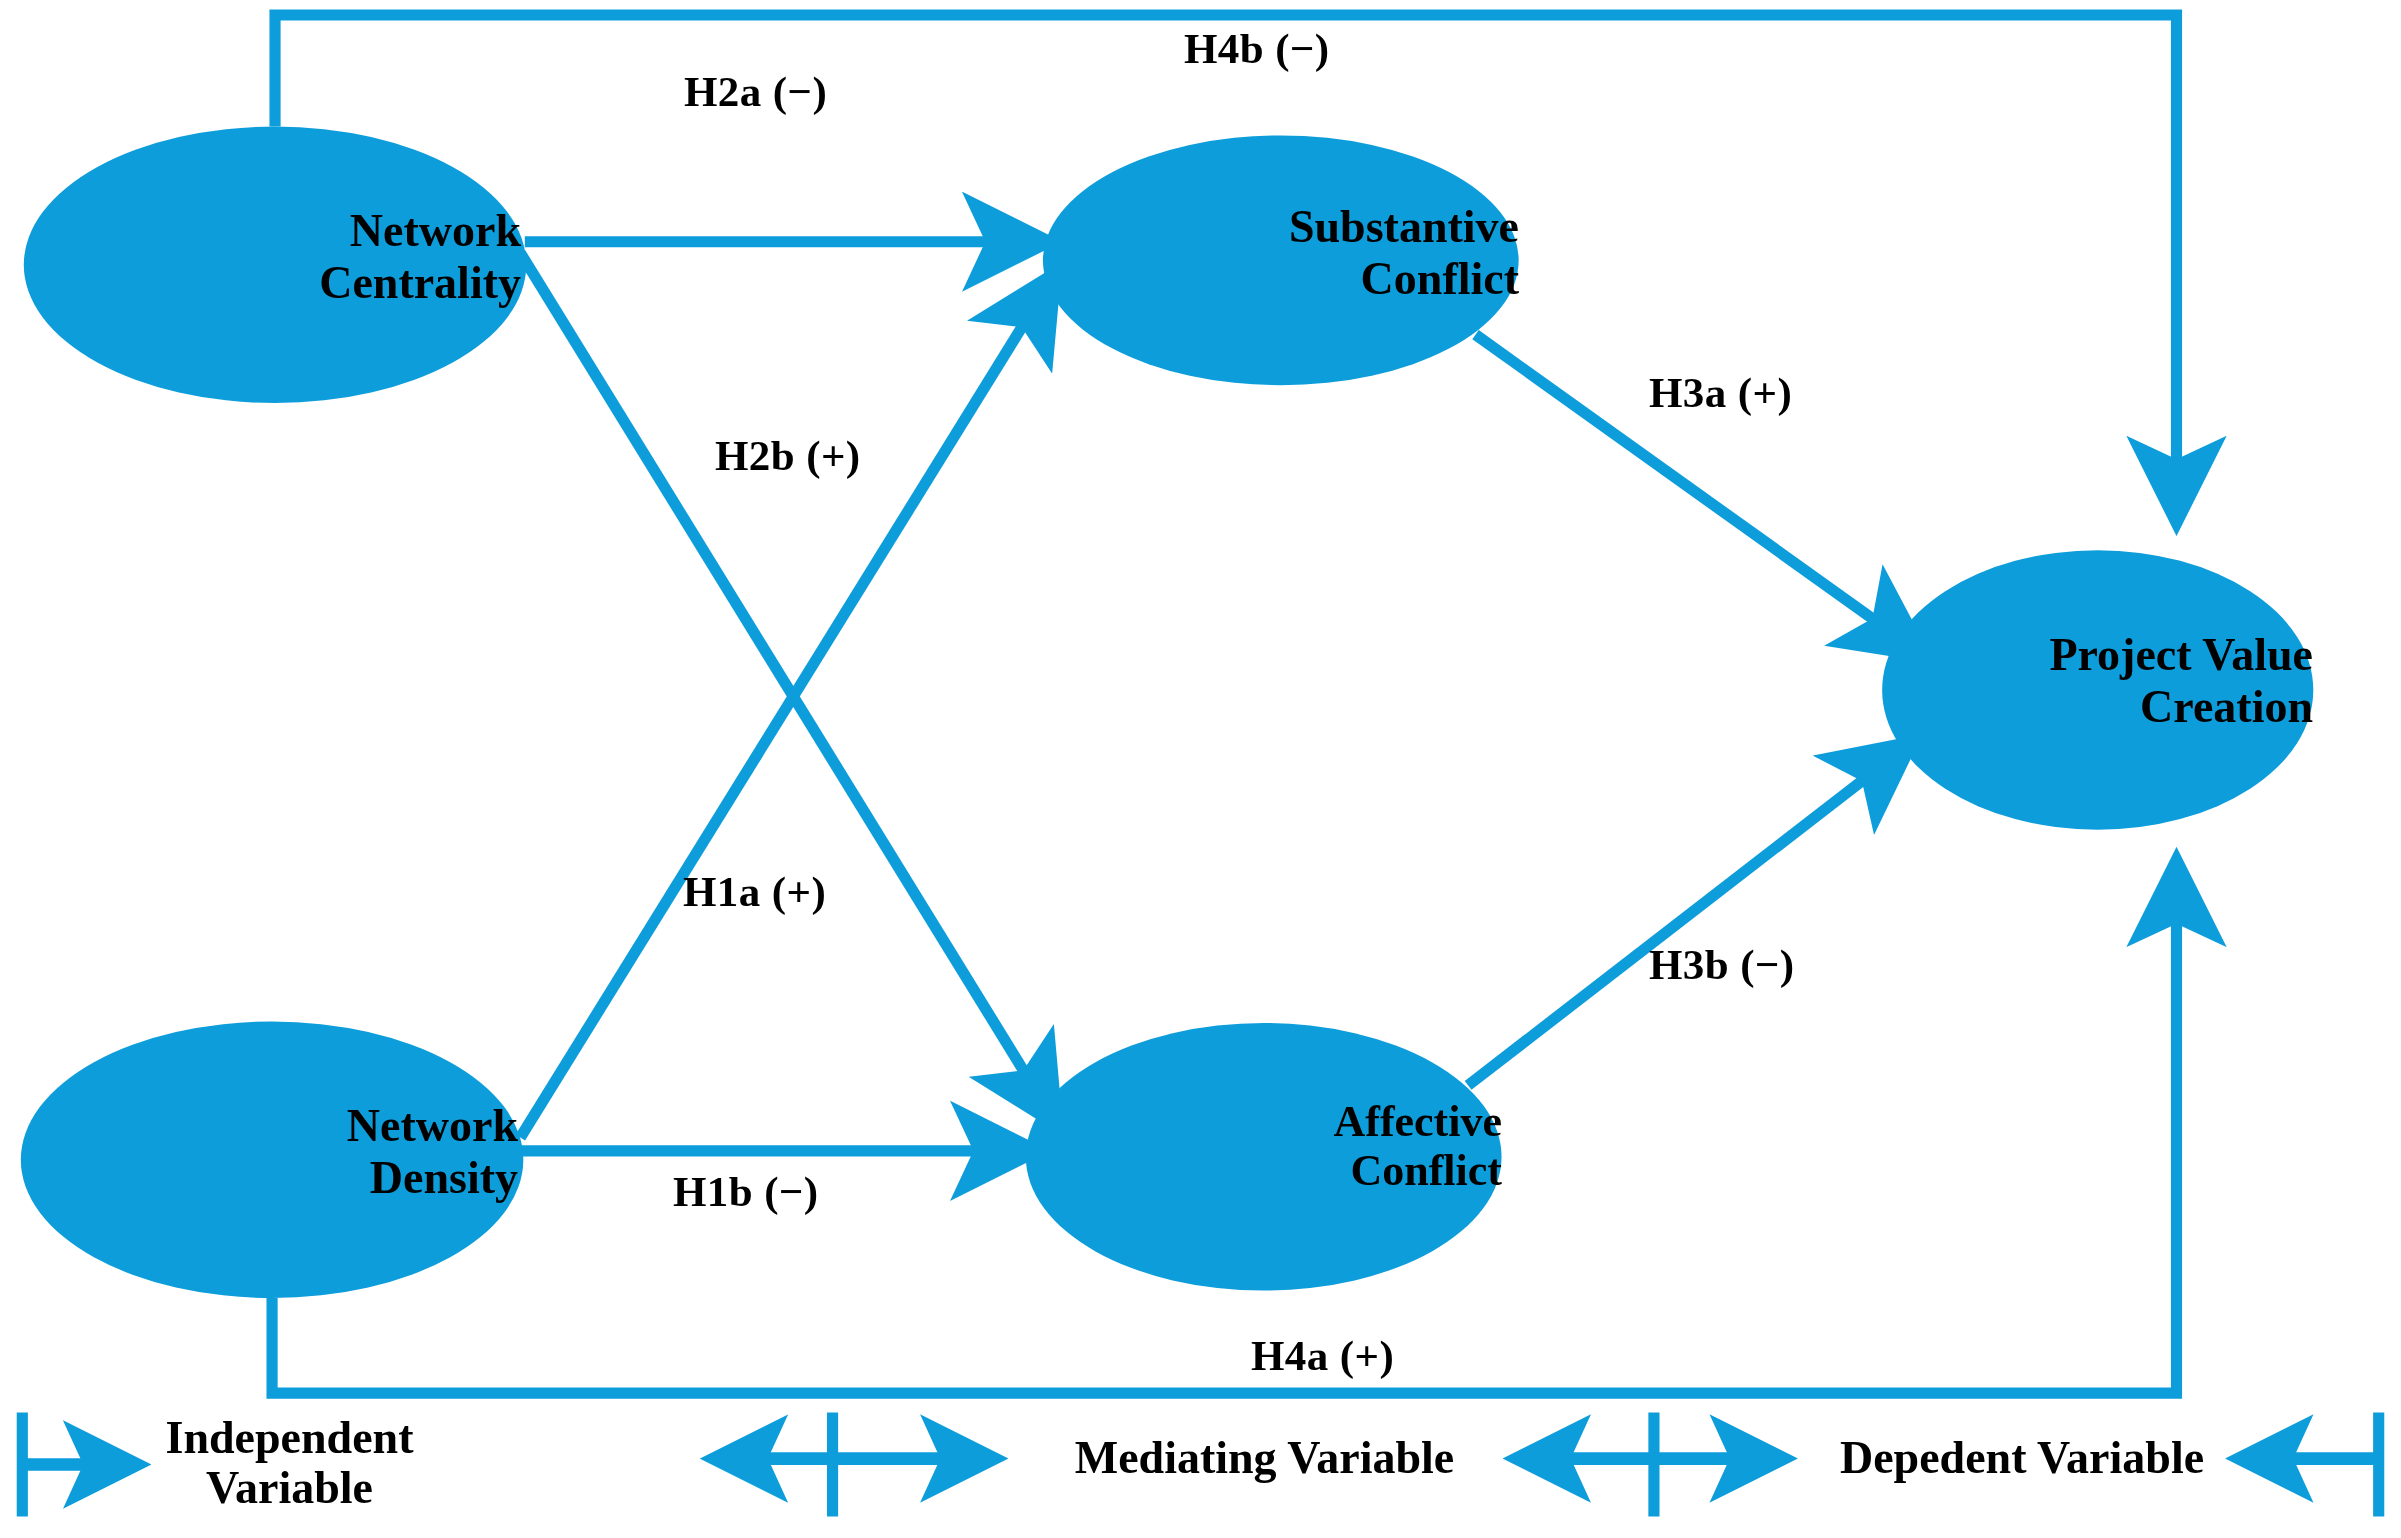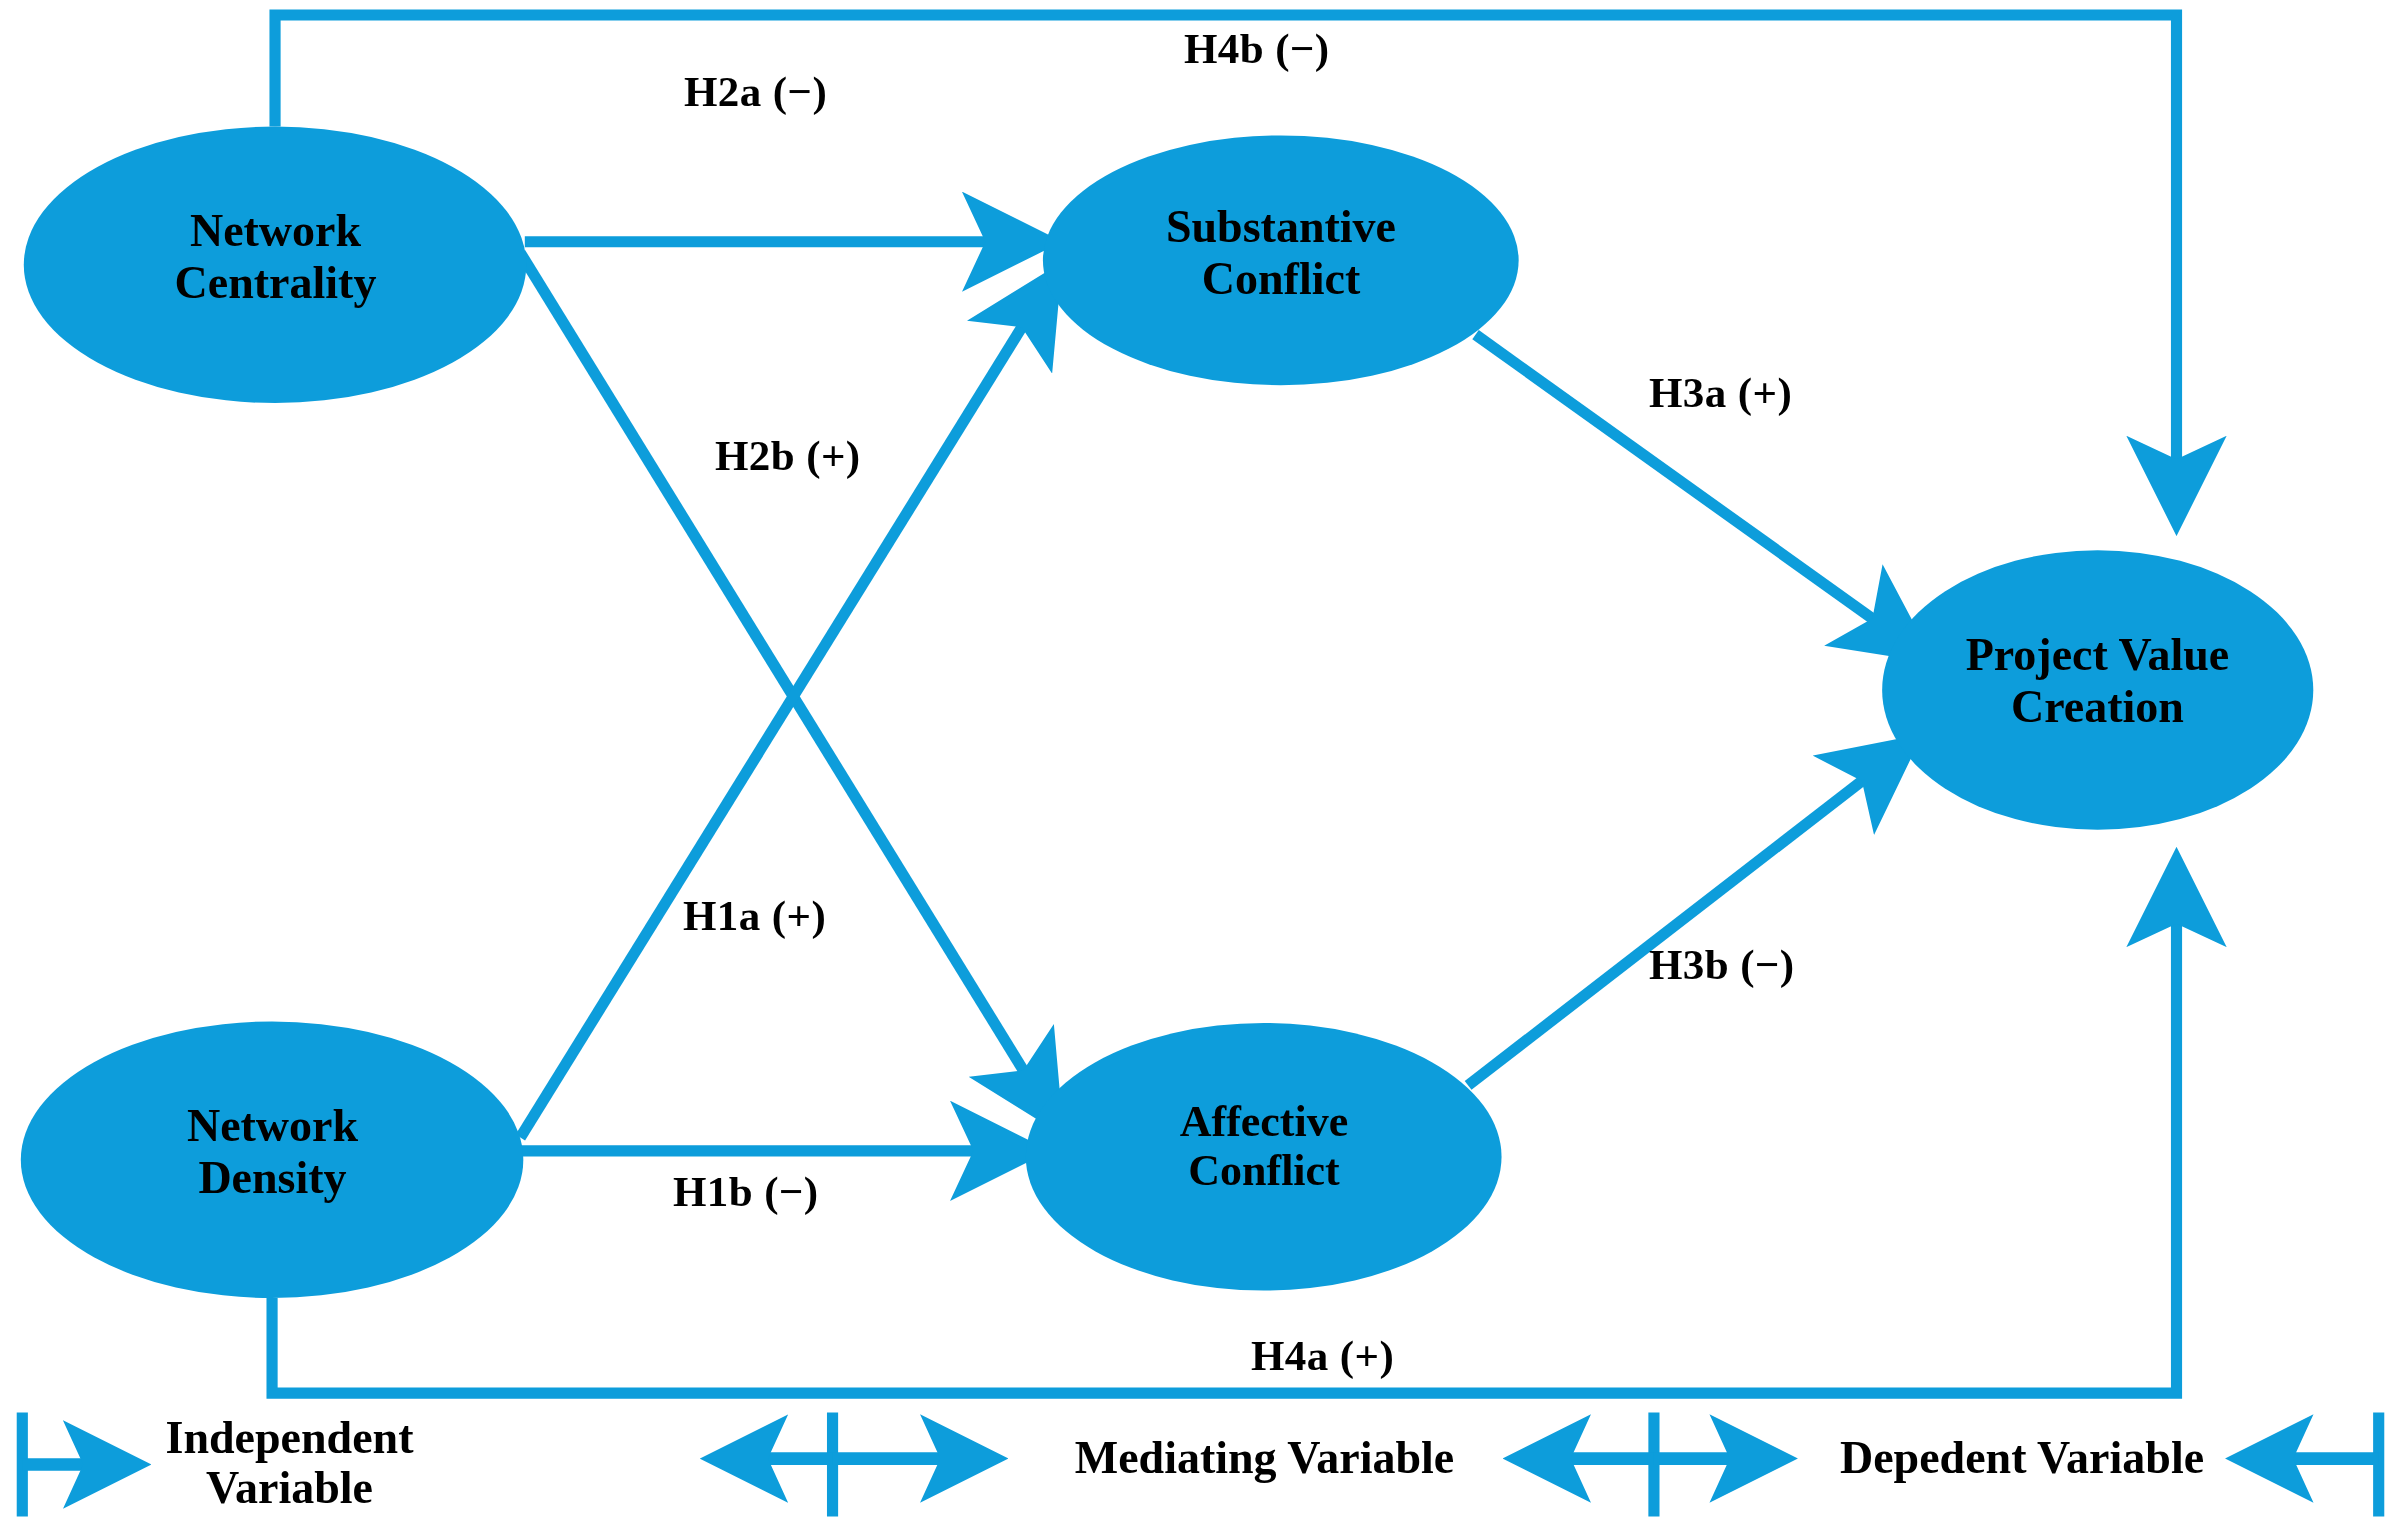--- a/index.html
+++ b/index.html
@@ -1,20 +1,20 @@
 <!DOCTYPE html>
 <html style="font-size:12px"><head>
 <meta charset="utf-8">
 <style>
   html,body{margin:0;padding:0;background:#ffffff;}
   body{font-family:"Liberation Serif", serif;}
   #stage{position:relative;width:2401px;height:1539px;background:#ffffff;overflow:hidden;}
   #canvas{position:absolute;left:0;top:0;width:2401px;height:1539px;}
   .lbl{position:absolute;color:#000000;font-family:"Liberation Serif", serif;font-weight:bold;white-space:nowrap;}
-  .node-label{position:absolute;color:#000000;font-family:"Liberation Serif", serif;font-weight:bold;text-align:center;line-height:1.12;white-space:pre-line;pointer-events:none;}
+  .node-label{position:absolute;color:#000000;font-family:"Liberation Serif", serif;font-weight:bold;text-align:right;line-height:1.12;white-space:pre-line;pointer-events:none;}
   .hyp{font-size:43px;letter-spacing:0.4px;}
   .scale-lbl{font-size:46px;text-align:center;line-height:1.08;}
 </style>
 </head>
 <body>
 
 <div id="stage">
 
   <svg id="canvas" viewBox="0 0 3230 2070">
     <defs>
@@ -94,21 +94,21 @@
   <div class="node-label" style="left:1026px;top:1097px;width:476px;font-size:44px;">Affective
 Conflict</div>
 
   <div class="node-label" style="left:1882px;top:629px;width:431px;font-size:46px;">Project Value
 Creation</div>
 
   <div class="lbl hyp" style="left:684px;top:67px;">H2a (−)</div>
 
   <div class="lbl hyp" style="left:683px;top:431px;margin-left:32px;">H2b (+)</div>
 
-  <div class="lbl hyp" style="left:683px;top:867px;margin-top:24px;">H1a (+)</div>
+  <div class="lbl hyp" style="left:683px;top:867px;">H1a (+)</div>
 
   <div class="lbl hyp" style="left:673px;top:1167px;">H1b (−)</div>
 
   <div class="lbl hyp" style="left:1649px;top:368px;">H3a (+)</div>
 
   <div class="lbl hyp" style="left:1649px;top:940px;">H3b (−)</div>
 
   <div class="lbl hyp" style="left:1184px;top:24px;">H4b (−)</div>
 
   <div class="lbl hyp" style="left:1251px;top:1331px;">H4a (+)</div>

